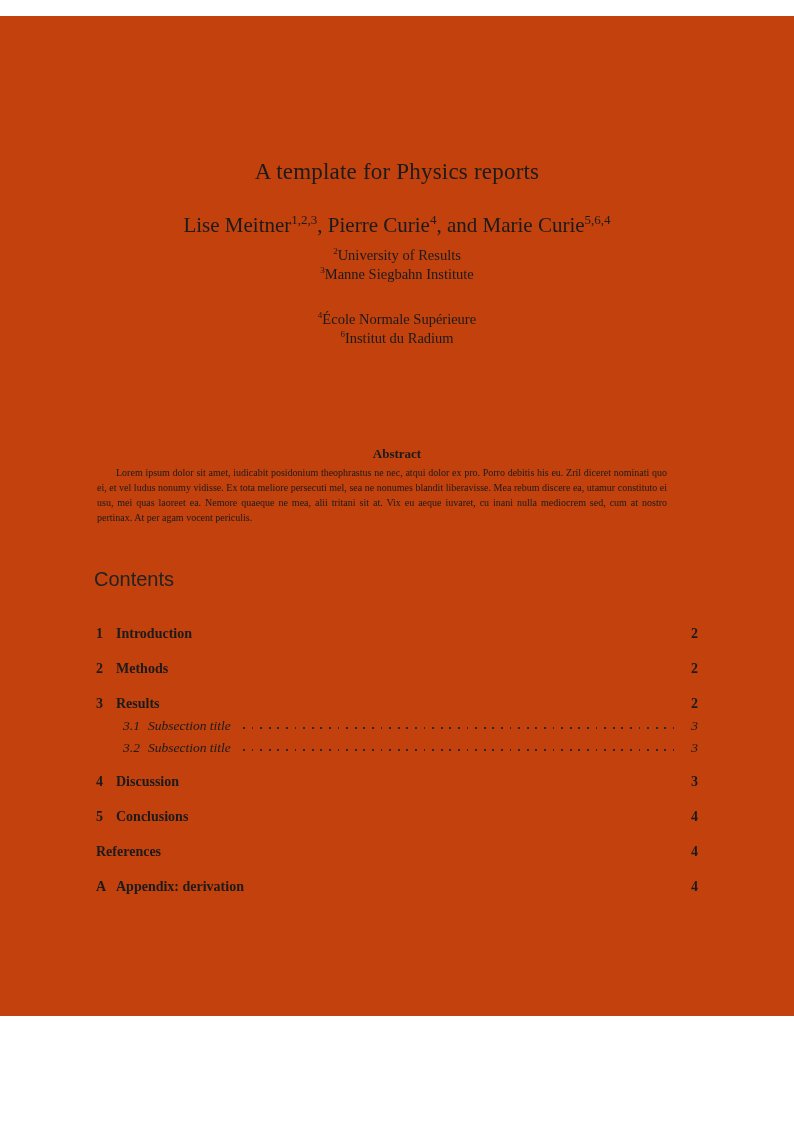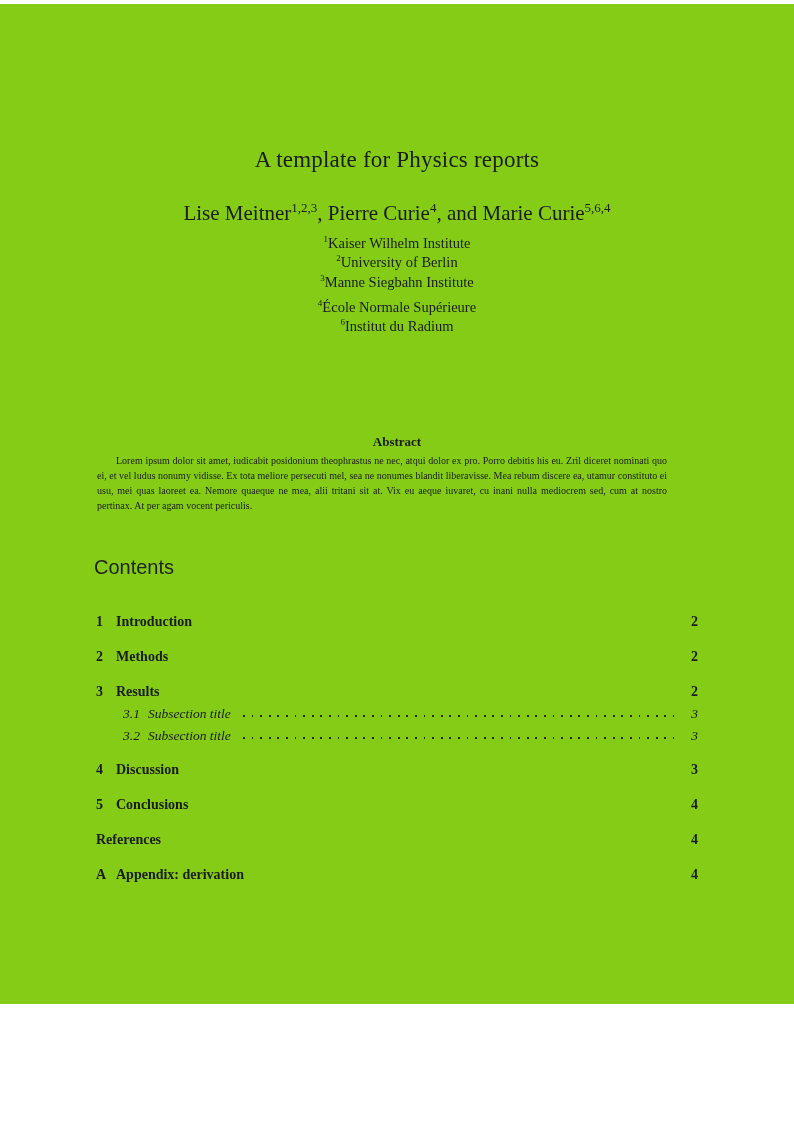--- a/index.html
+++ b/index.html
@@ -1,22 +1,22 @@
 <!DOCTYPE html>
 <html><head>
 <meta charset="utf-8">
 <style>
   * { margin: 0; padding: 0; box-sizing: border-box; }
   html, body { background: #ffffff; }
   .page {
     position: relative;
     width: 794px;
     height: 1000px;
-    margin: 4px auto;
-    background: #84cc16;
+    margin: 16px auto;
+    background: #c2410c;
     color: #1b1b1b;
     font-family: "Liberation Serif", "DejaVu Serif", serif;
     overflow: hidden;
   }
   .centered { left: 0; right: 0; text-align: center; }
 
   .title {
     position: absolute;
     top: 143px;
     font-size: 23px;
@@ -114,22 +114,21 @@
 </head>
 <body>
 
 <div class="page">
 
   <h1 class="title centered">A template for Physics reports</h1>
 
   <p class="authors centered"><span>Lise Meitner</span><sup>1,2,3</sup><span>, </span><span>Pierre Curie</span><sup>4</sup><span>, and </span><span>Marie Curie</span><sup>5,6,4</sup></p>
 
   <div class="affil-group g1 centered">
-    <div><sup>1</sup><span>Kaiser Wilhelm Institute</span></div>
-    <div><sup>2</sup><span>University of Berlin</span></div>
+    <div><sup>2</sup><span>University of Results</span></div>
     <div><sup>3</sup><span>Manne Siegbahn Institute</span></div>
   </div>
 
   <div class="affil-group g2 centered">
     <div><sup>4</sup><span>École Normale Supérieure</span></div>
     <div><sup>6</sup><span>Institut du Radium</span></div>
   </div>
 
 
   <div class="abstract-head centered">Abstract</div>

